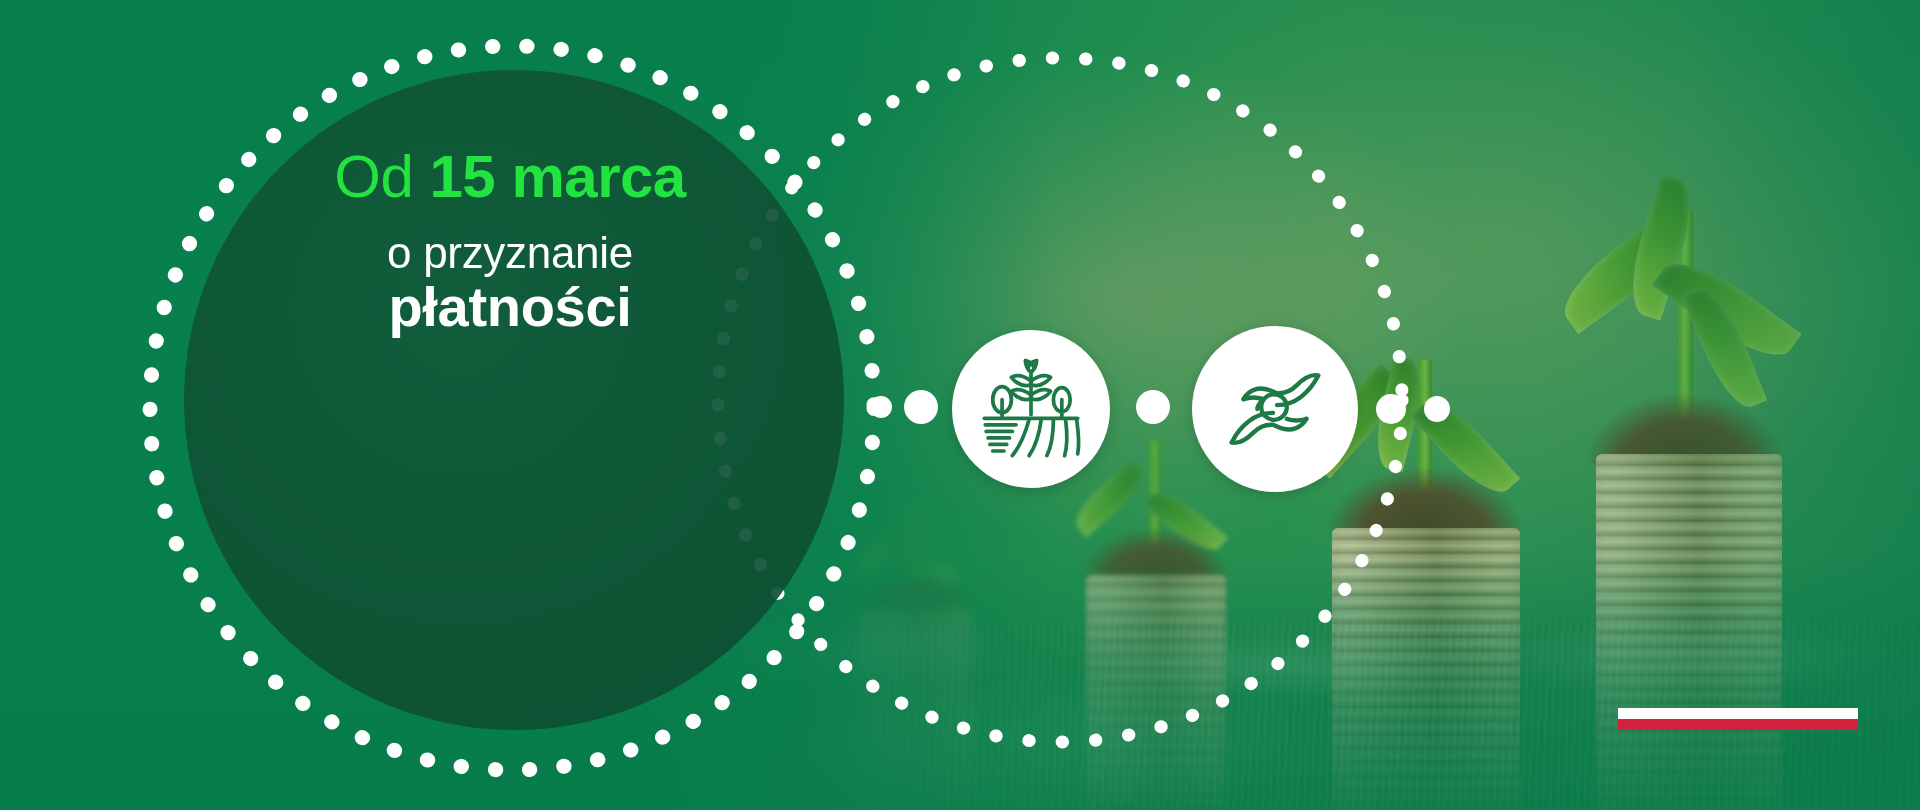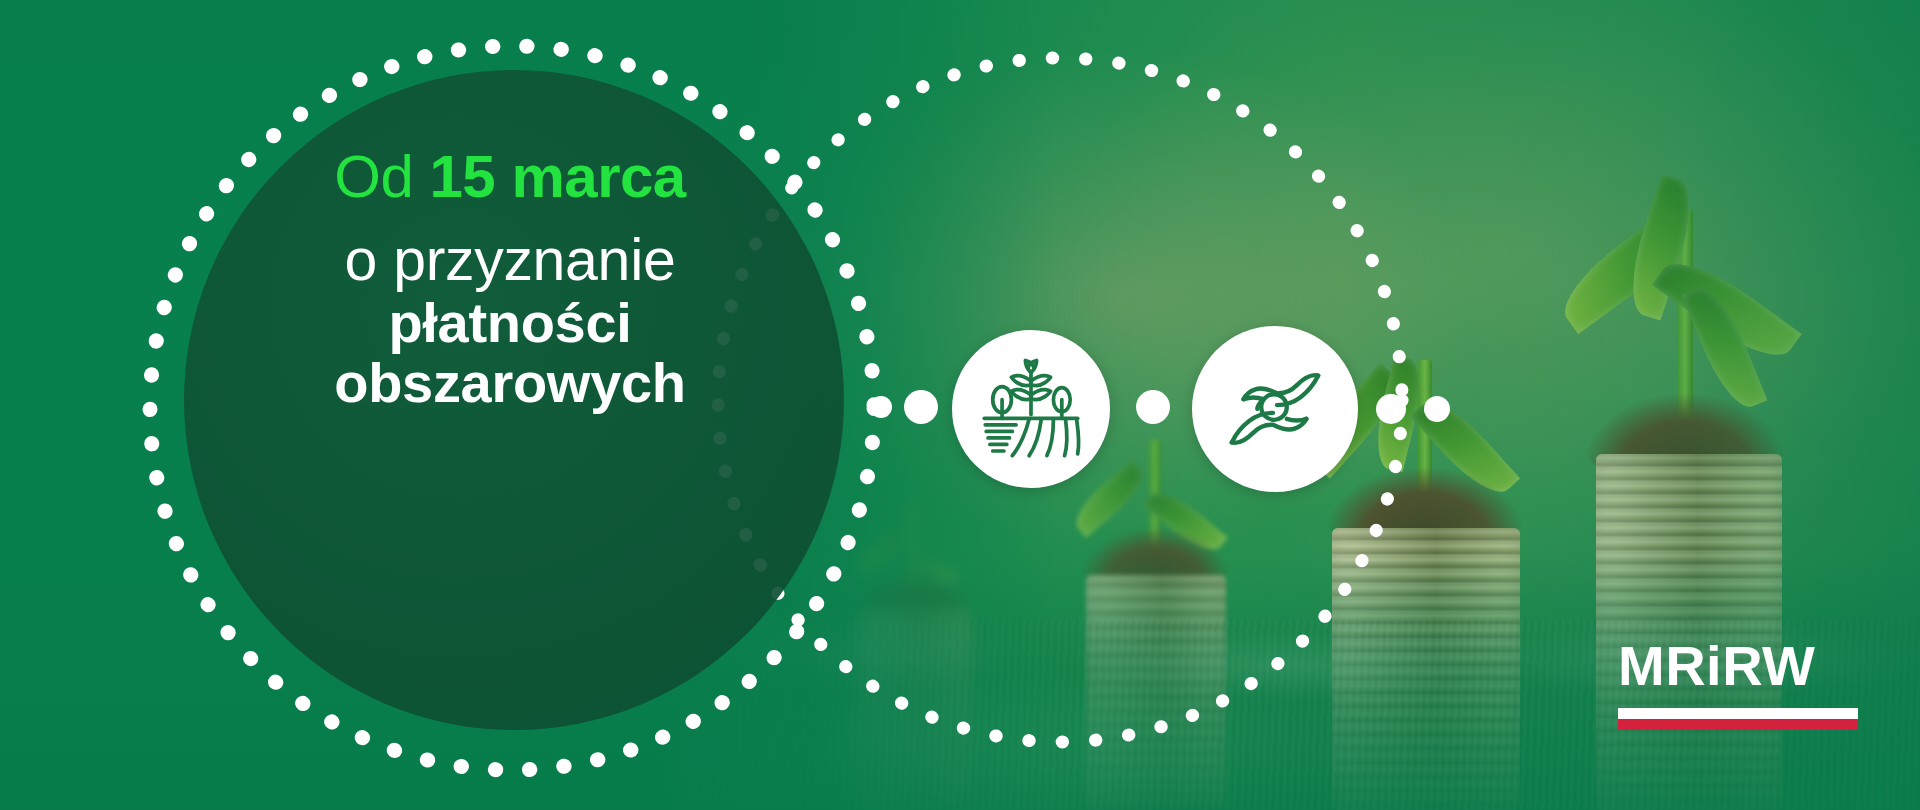--- a/index.html
+++ b/index.html
@@ -76,21 +76,21 @@
   }
 
   
   .copy{position:absolute;text-align:center;}
   .l-green{color:#22e33f;font-size:60px;line-height:1.02;letter-spacing:-.5px;}
   .l-green .thin{font-weight:300;}
   .l-green .bold{font-weight:700;}
   .l-white{color:#ffffff;margin-top:22px;font-size:56px;line-height:1.08;letter-spacing:-.3px;}
   .l-white .thin{font-weight:300;}
   .l-white .bold{font-weight:700;}
-  .l-white .r1{font-size:59px;}
+  .l-white .r1{font-size:44px;}
 
   
   .badge{position:absolute;border-radius:50%;background:#fff;
     display:flex;align-items:center;justify-content:center;
     box-shadow:0 3px 14px rgba(0,0,0,.18);}
   .dot{position:absolute;border-radius:50%;background:#fff;}
 
   
   .logo{position:absolute;}
   .logo-word{color:#fff;font-weight:600;font-size:56px;letter-spacing:.5px;line-height:1;}
@@ -164,23 +164,20 @@
       <span class="thin">Od </span><span class="bold">15 marca</span>
     </div>
 
     <div class="l-white">
       <div class="r1">
         <span class="thin">o przyznanie</span>
       </div>
       <div>
         <span class="bold">płatności</span>
       </div>
-      <div>
-        <span class="bold">obszarowych</span>
-      </div>
     </div>
   </div>
 
   <div class="dot" style="left:870px;top:396px;width:22px;height:22px;"></div>
   <div class="dot" style="left:904px;top:390px;width:34px;height:34px;"></div>
 
   <div class="badge" style="left:952px;top:330px;width:158px;height:158px;">
     <svg width="112" height="112" viewBox="0 0 120 120" aria-hidden="true">
       <g fill="none" stroke="#1d7a46" stroke-width="4" stroke-linecap="round" stroke-linejoin="round">
 
@@ -233,20 +230,19 @@
         <path d="M58 76 C66 80 74 82 80 80 C86 78 90 74 92 70"></path>
         <path d="M92 70 C86 72 78 72 72 70"></path>
       </g>
     </svg>
   </div>
 
   <div class="dot" style="left:1376px;top:394px;width:30px;height:30px;"></div>
   <div class="dot" style="left:1424px;top:396px;width:26px;height:26px;"></div>
 
   <div class="logo" style="right:62px;bottom:80px;width:240px;">
-    <div class="logo-word">MRiRW</div>
     <div class="flag">
       <div class="w"></div>
       <div class="r"></div>
     </div>
   </div>
 
 </div>
 
 </body></html>

